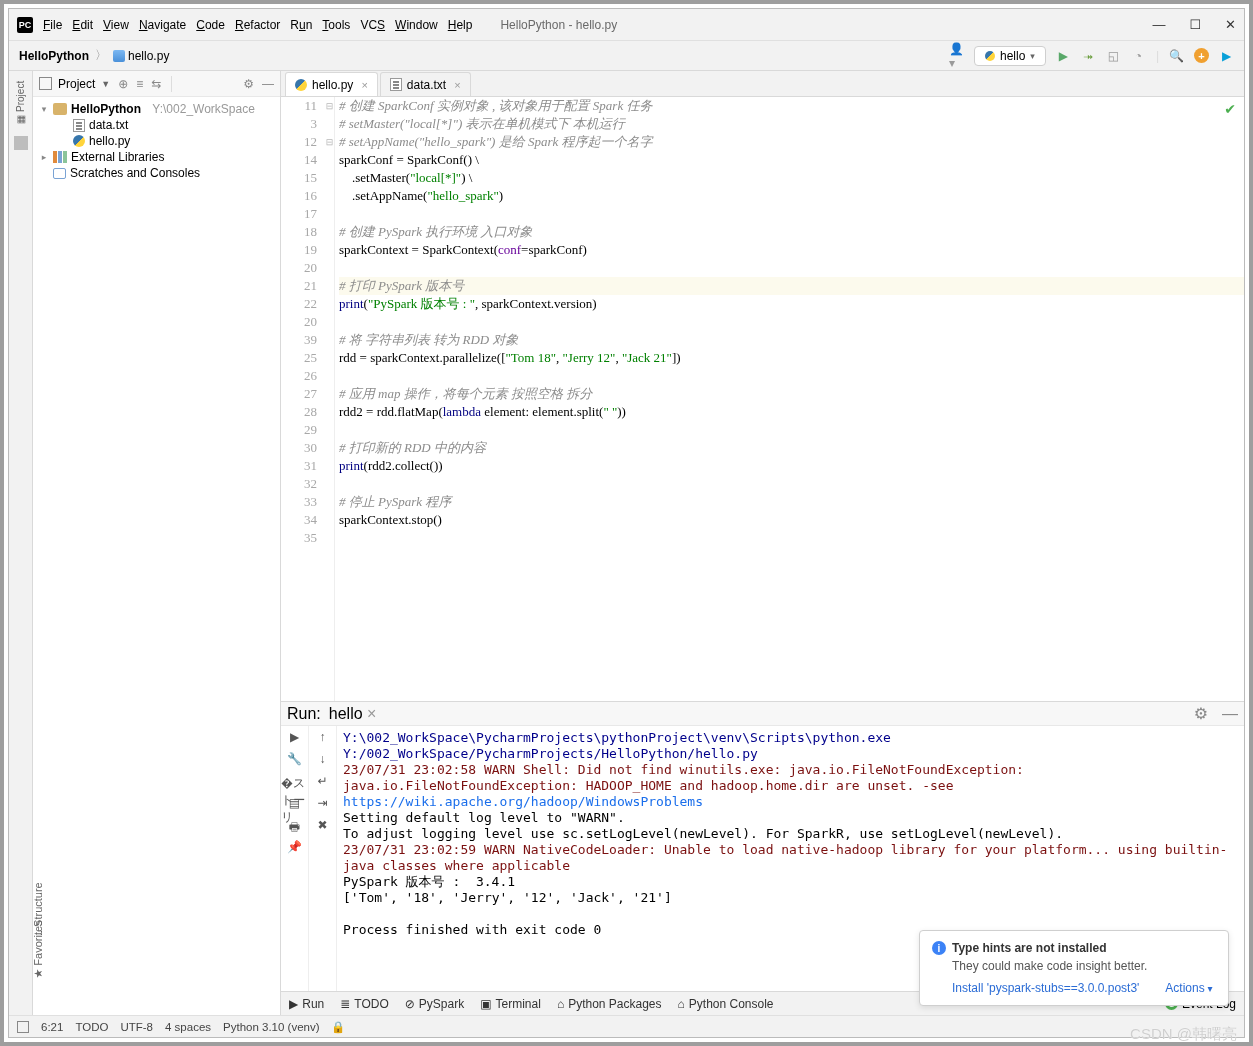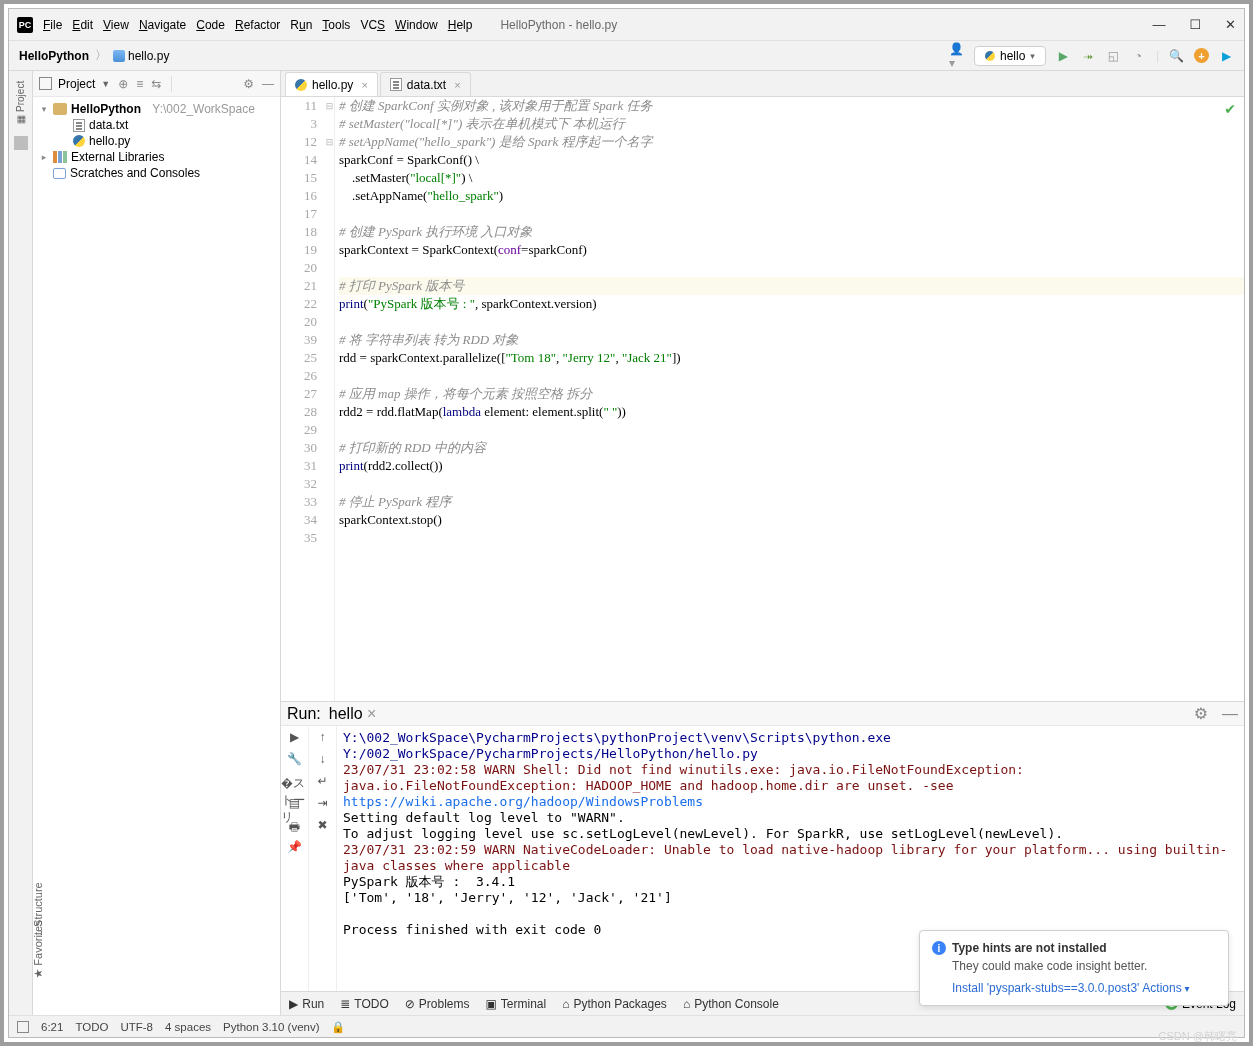--- a/index.html
+++ b/index.html
@@ -81,29 +81,29 @@
 .run-tools2 { width:28px; border-right:1px solid #eee; display:flex; flex-direction:column; align-items:center; padding:4px 0; gap:6px;}
 .run-tools span, .run-tools2 span { font-size:12px; color:#555; height:16px; }
 .console { flex:1; font-family:Consolas,monospace; font-size:13px; line-height:16px; padding:4px 6px; white-space:pre-wrap; color:#000; overflow:hidden;}
 .c-navy { color:#00008b; }
 .c-warn { color:#7b1010; }
 .c-link { color:#1a6eeb; }
 .hint-pop { position:absolute; right:24px; bottom:40px; width:310px; background:#fff; border:1px solid #cfcfcf; border-radius:4px; padding:10px 12px; box-shadow:0 2px 6px rgba(0,0,0,.1); font-size:12px;}
 .hint-pop .hh { display:flex; align-items:center; gap:6px; font-weight:bold; color:#333;}
 .hint-pop .info-i { width:14px; height:14px; border-radius:50%; background:#3b82f6; color:#fff; font-size:10px; display:flex; align-items:center; justify-content:center;}
 .hint-pop .hb { color:#555; margin:4px 0 8px 20px;}
-.hint-pop .hl { color:#2b6cd5; display:flex; gap:3px; margin-left:20px; align-items:center;}
+.hint-pop .hl { color:#2b6cd5; display:flex; gap:26px; margin-left:20px; align-items:center;}
 .hint-pop .act-dd::after{ content:" ▾"; font-size:10px;}
 .bottom-bar { height:24px; display:flex; align-items:center; padding:0 8px; gap:16px; border-top:1px solid #d9d9d9; background:#f2f2f2; font-size:12px;}
 .bottom-bar .btab { display:flex; align-items:center; gap:4px; color:#333;}
 .bottom-bar .ev { margin-left:auto; display:flex; align-items:center; gap:4px;}
 .status { height:22px; display:flex; align-items:center; padding:0 8px; background:#f2f2f2; border-top:1px solid #e0e0e0; font-size:11.5px; color:#444; gap:12px;}
 .status .msg { flex:1; white-space:nowrap; overflow:hidden; text-overflow:ellipsis;}
 .status .sq-out { width:12px; height:12px; border:1px solid #888; }
-.watermark { position:absolute; right:16px; bottom:2px; font-size:11px; color:#cfcfcf; text-shadow:0 0 1px #fff;}
+.watermark { position:absolute; right:16px; bottom:2px; font-size:15px; color:#cfcfcf; text-shadow:0 0 1px #fff;}
 </style>
 </head>
 <body>
 
 <div class="shot-wrap">
 <div class="ide">
 
 <div class="titlebar">
   <div class="app-icon">PC</div>
   <div class="menu">
@@ -300,21 +300,21 @@
         <div class="hl">
           <span>Install 'pyspark-stubs==3.0.0.post3'</span>
           <span class="act-dd">Actions</span>
         </div>
       </div>
     </div>
 
     <div class="bottom-bar">
       <span class="btab">▶ <span>Run</span></span>
       <span class="btab">≣ <span>TODO</span></span>
-      <span class="btab">⊘ <span>Problems</span></span>
+      <span class="btab">⊘ <span>PySpark</span></span>
       <span class="btab">▣ <span>Terminal</span></span>
       <span class="btab">⌂ <span>Python Packages</span></span>
       <span class="btab">⌂ <span>Python Console</span></span>
       <span class="ev">
               <span style="background:#4caf50;color:#fff;border-radius:50%;width:13px;height:13px;display:inline-flex;align-items:center;justify-content:center;font-size:9px">1</span> 
               <span>Event Log</span>
             </span>
     </div>
   </div>
 </div>

